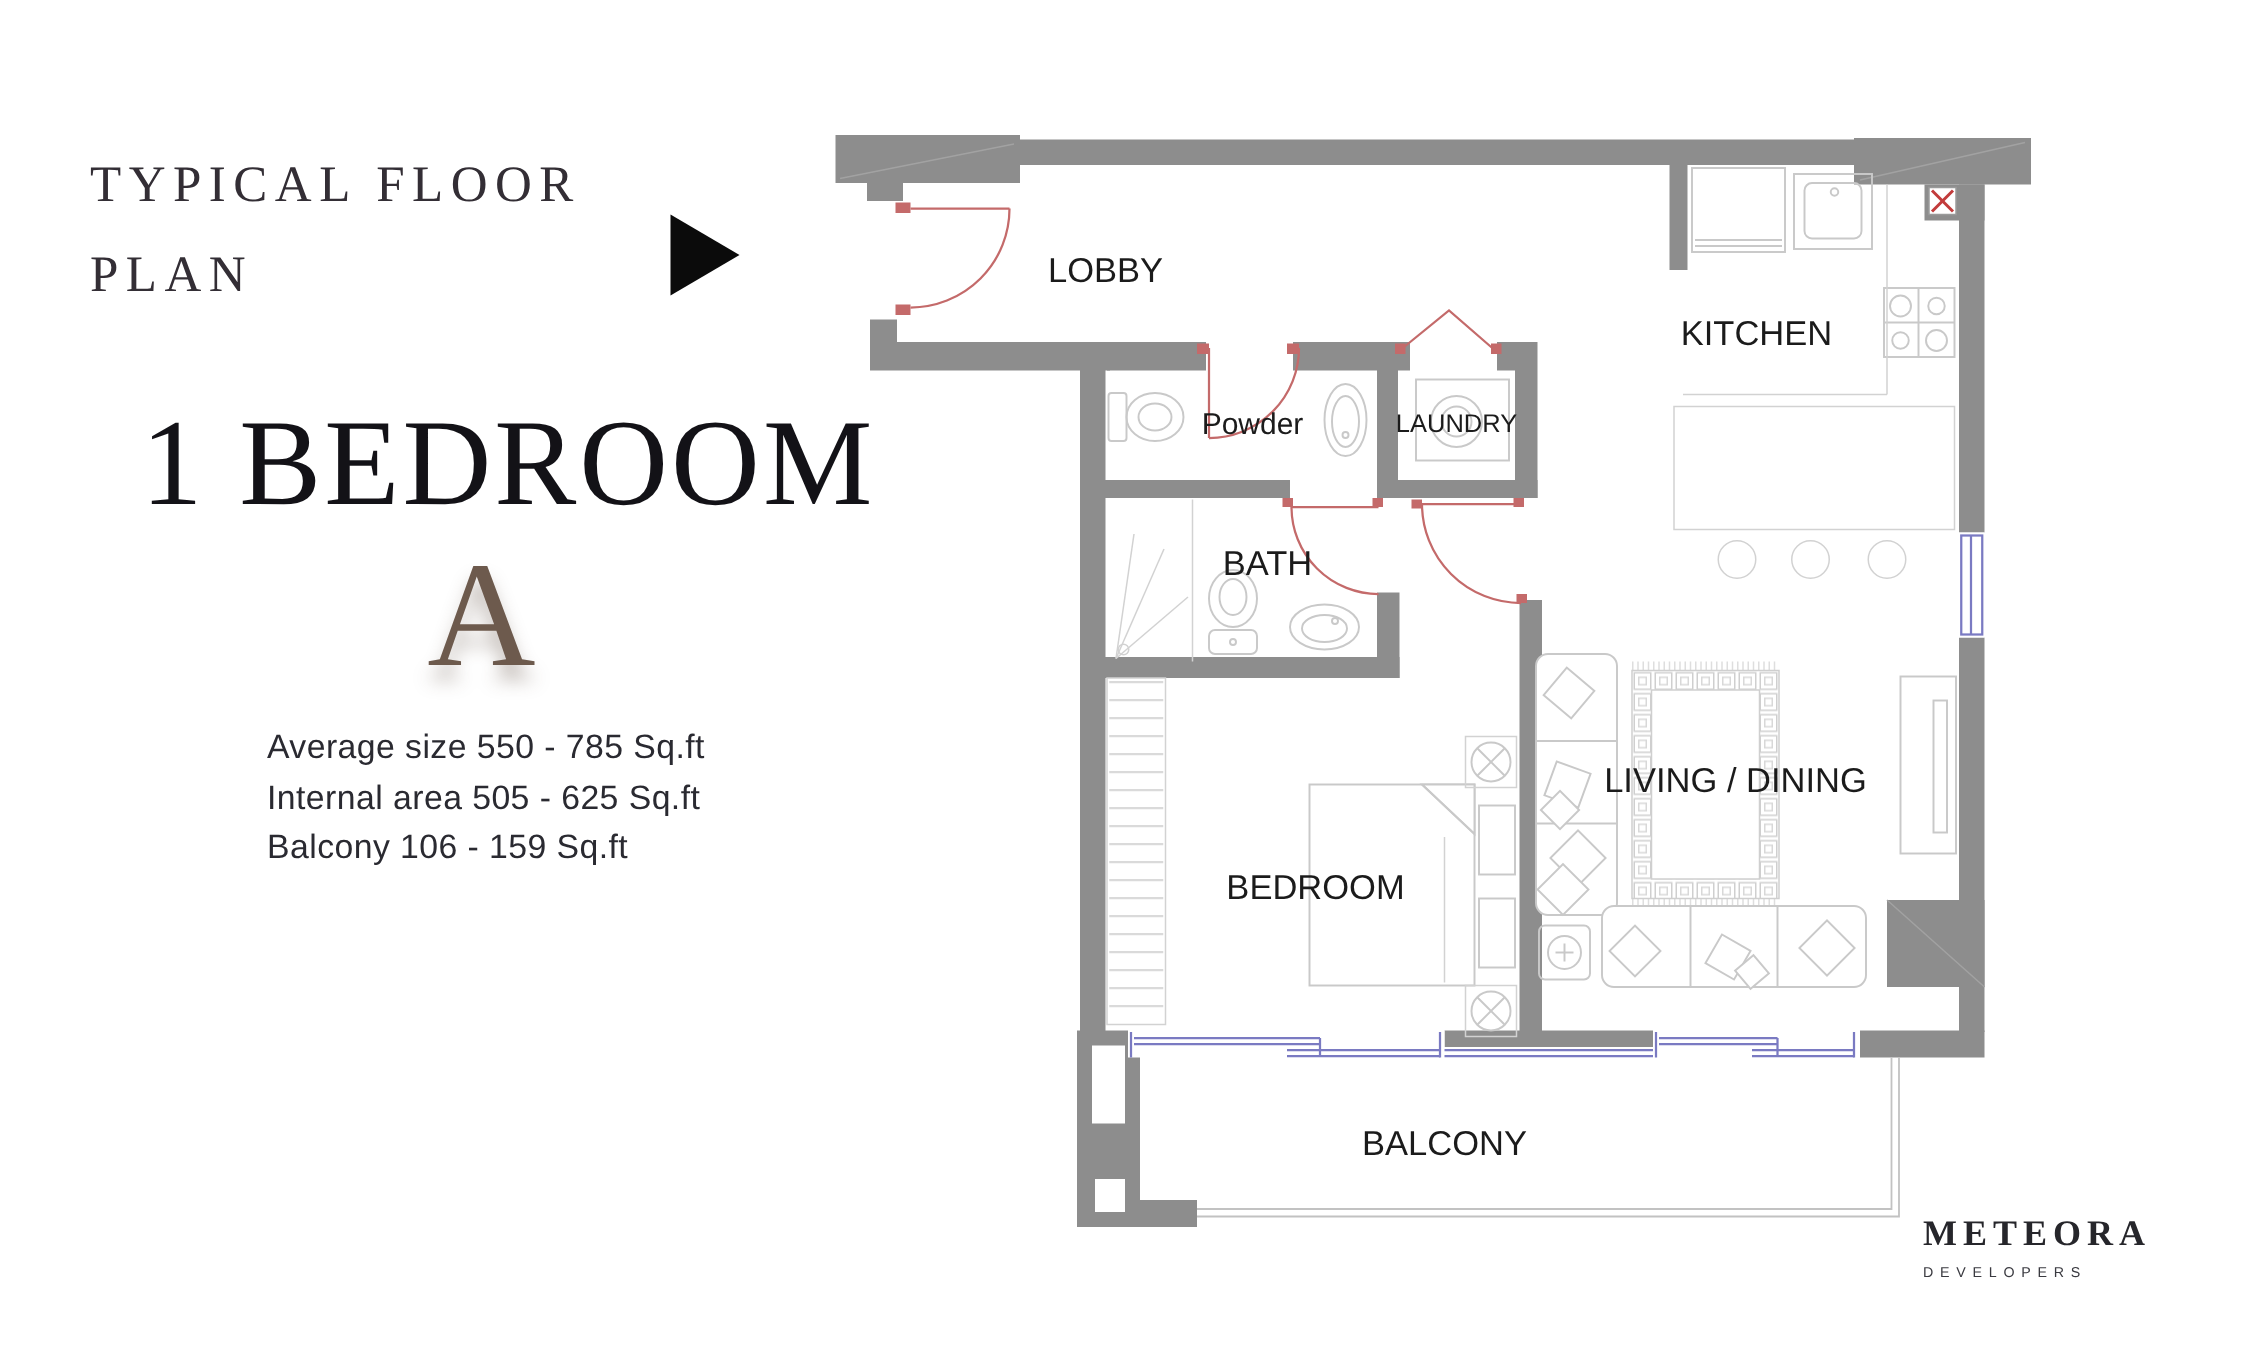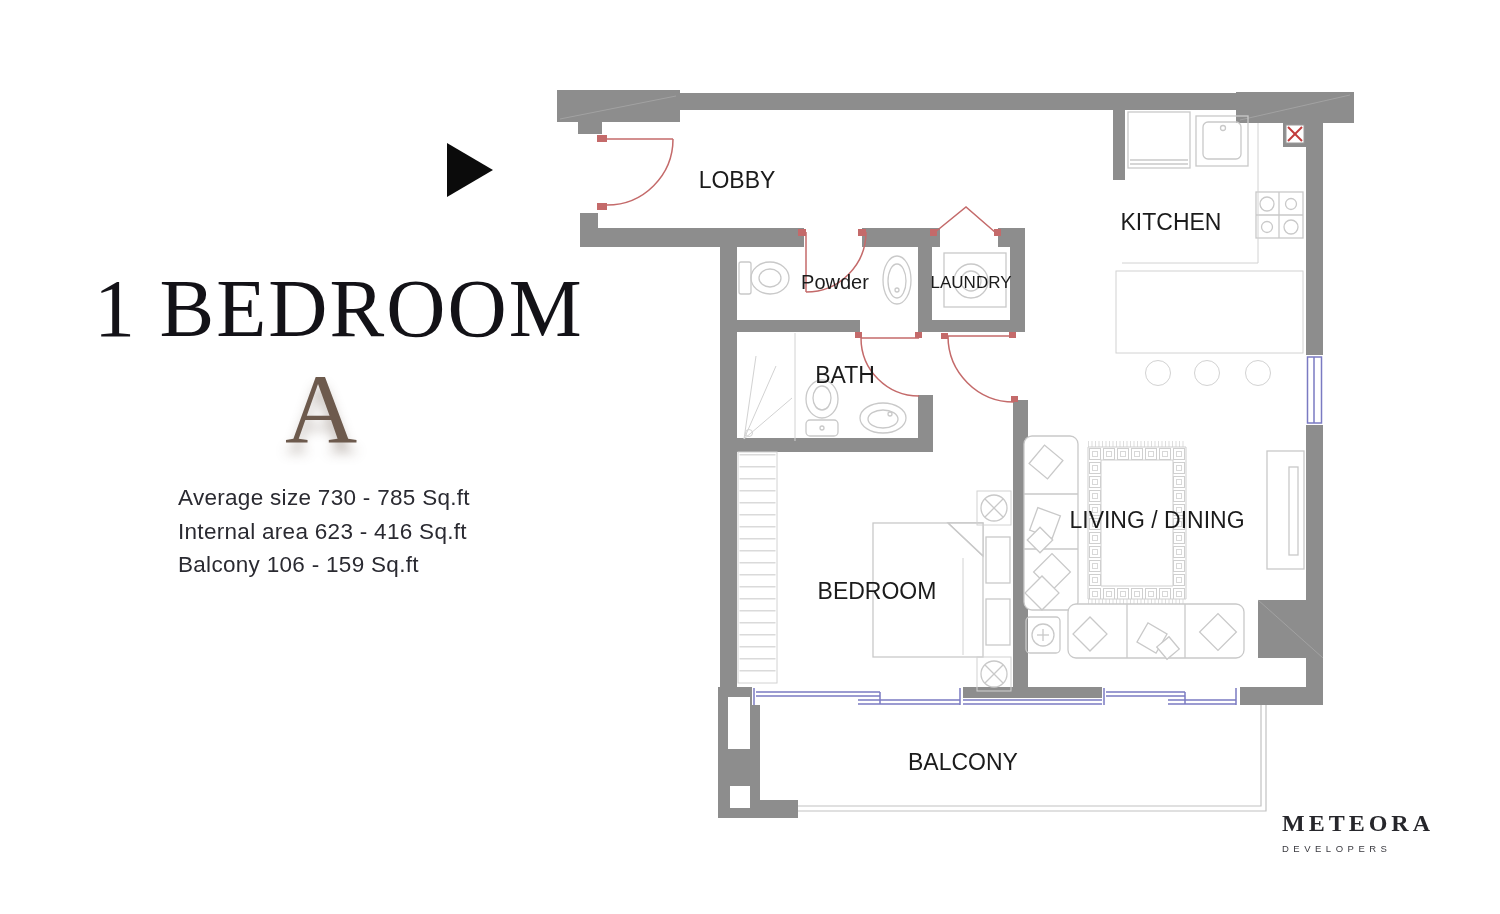--- a/index.html
+++ b/index.html
@@ -36,27 +36,31 @@
   .redx{stroke:#c23b3b;stroke-width:2;fill:none;}
   .room-label{fill:#1b1b1b;font-family:"Liberation Sans",sans-serif;font-size:23px;text-anchor:middle;}
   .lbl-powder{font-size:20px;}
   .lbl-laundry{font-size:17px;}
 </style>
 </head>
 <body>
 
 <div class="canvas">
 
+  <div class="heading">
+    <div>TYPICAL FLOOR</div>
+    <div>PLAN</div>
+  </div>
 
   <div class="unit-title">1 BEDROOM</div>
   <div class="unit-variant">A</div>
 
   <div class="stats">
-    <div>Average size 730 - 785 Sq.ft</div>
-    <div>Internal area 623 - 416 Sq.ft</div>
+    <div>Average size 550 - 785 Sq.ft</div>
+    <div>Internal area 505 - 625 Sq.ft</div>
     <div>Balcony 106 - 159 Sq.ft</div>
   </div>
 
   <div class="pointer"></div>
 
   <svg class="plan" width="1500" height="914" viewBox="0 0 1500 914">
     <defs>
       <pattern id="rugpat" x="1088" y="447" width="14" height="14" patternUnits="userSpaceOnUse">
         <rect x="1.5" y="1.5" width="11" height="11" fill="none" stroke="#cfcfcf" stroke-width="1"></rect>
         <rect x="4.5" y="4.5" width="5" height="5" fill="none" stroke="#d8d8d8" stroke-width="1"></rect>

